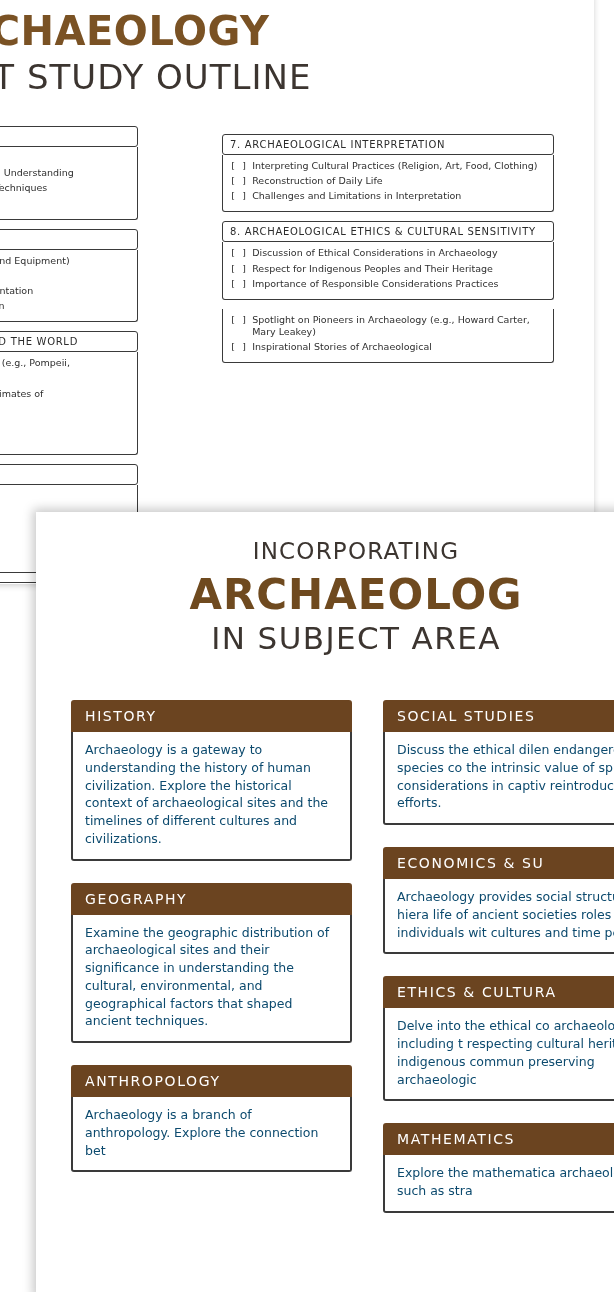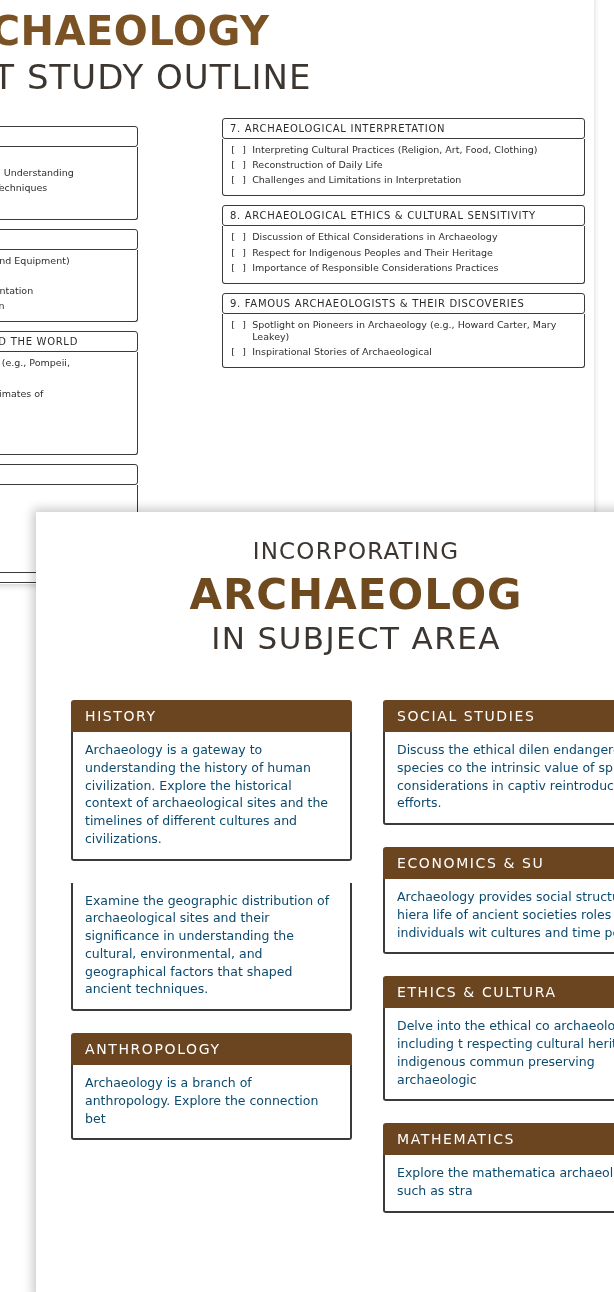--- a/index.html
+++ b/index.html
@@ -51,22 +51,22 @@
 
   .s1-col-left {
     position: absolute;
     left: 0px;
     top: 132px;
     width: 216px;
   }
   .s1-col-right {
     position: absolute;
     left: 300px;
-    top: 124px;
-    width: 363px;
+    top: 140px;
+    width: 332px;
   }
 
   .sec {
     margin-bottom: 9px;
   }
   .sec-head {
     border: 1.5px solid #3a3a3a;
     border-radius: 3px;
     padding: 4px 7px;
     font-family: "DejaVu Sans", sans-serif;
@@ -312,21 +312,20 @@
           <span class="chk-txt">Respect for Indigenous Peoples and Their Heritage</span>
         </div>
         <div class="chk-row">
           <span class="chk-box">[ ]</span>
           <span class="chk-txt">Importance of Responsible Considerations Practices</span>
         </div>
       </div>
     </div>
 
     <div class="sec">
-      <div class="sec-head">9. FAMOUS ARCHAEOLOGISTS &amp; THEIR DISCOVERIES</div>
       <div class="sec-body">
         <div class="chk-row">
           <span class="chk-box">[ ]</span>
           <span class="chk-txt">Spotlight on Pioneers in Archaeology (e.g., Howard Carter, Mary Leakey)</span>
         </div>
         <div class="chk-row">
           <span class="chk-box">[ ]</span>
           <span class="chk-txt">Inspirational Stories of Archaeological</span>
         </div>
       </div>
@@ -347,20 +346,21 @@
 
       <div class="card">
         <div class="card-head">HISTORY</div>
         <div class="card-body">Archaeology is a gateway to understanding the history of human civilization. Explore the historical context of archaeological sites and the timelines of different cultures and civilizations.</div>
       </div>
 
       <div class="card">
       </div>
 
       <div class="card">
+        <div class="card-head">GEOGRAPHY</div>
         <div class="card-body">Examine the geographic distribution of archaeological sites and their significance in understanding the cultural, environmental, and geographical factors that shaped ancient techniques.</div>
       </div>
 
       <div class="card">
         <div class="card-head">ANTHROPOLOGY</div>
         <div class="card-body">Archaeology is a branch of anthropology. Explore the connection bet</div>
       </div>
 
     </div>
 

